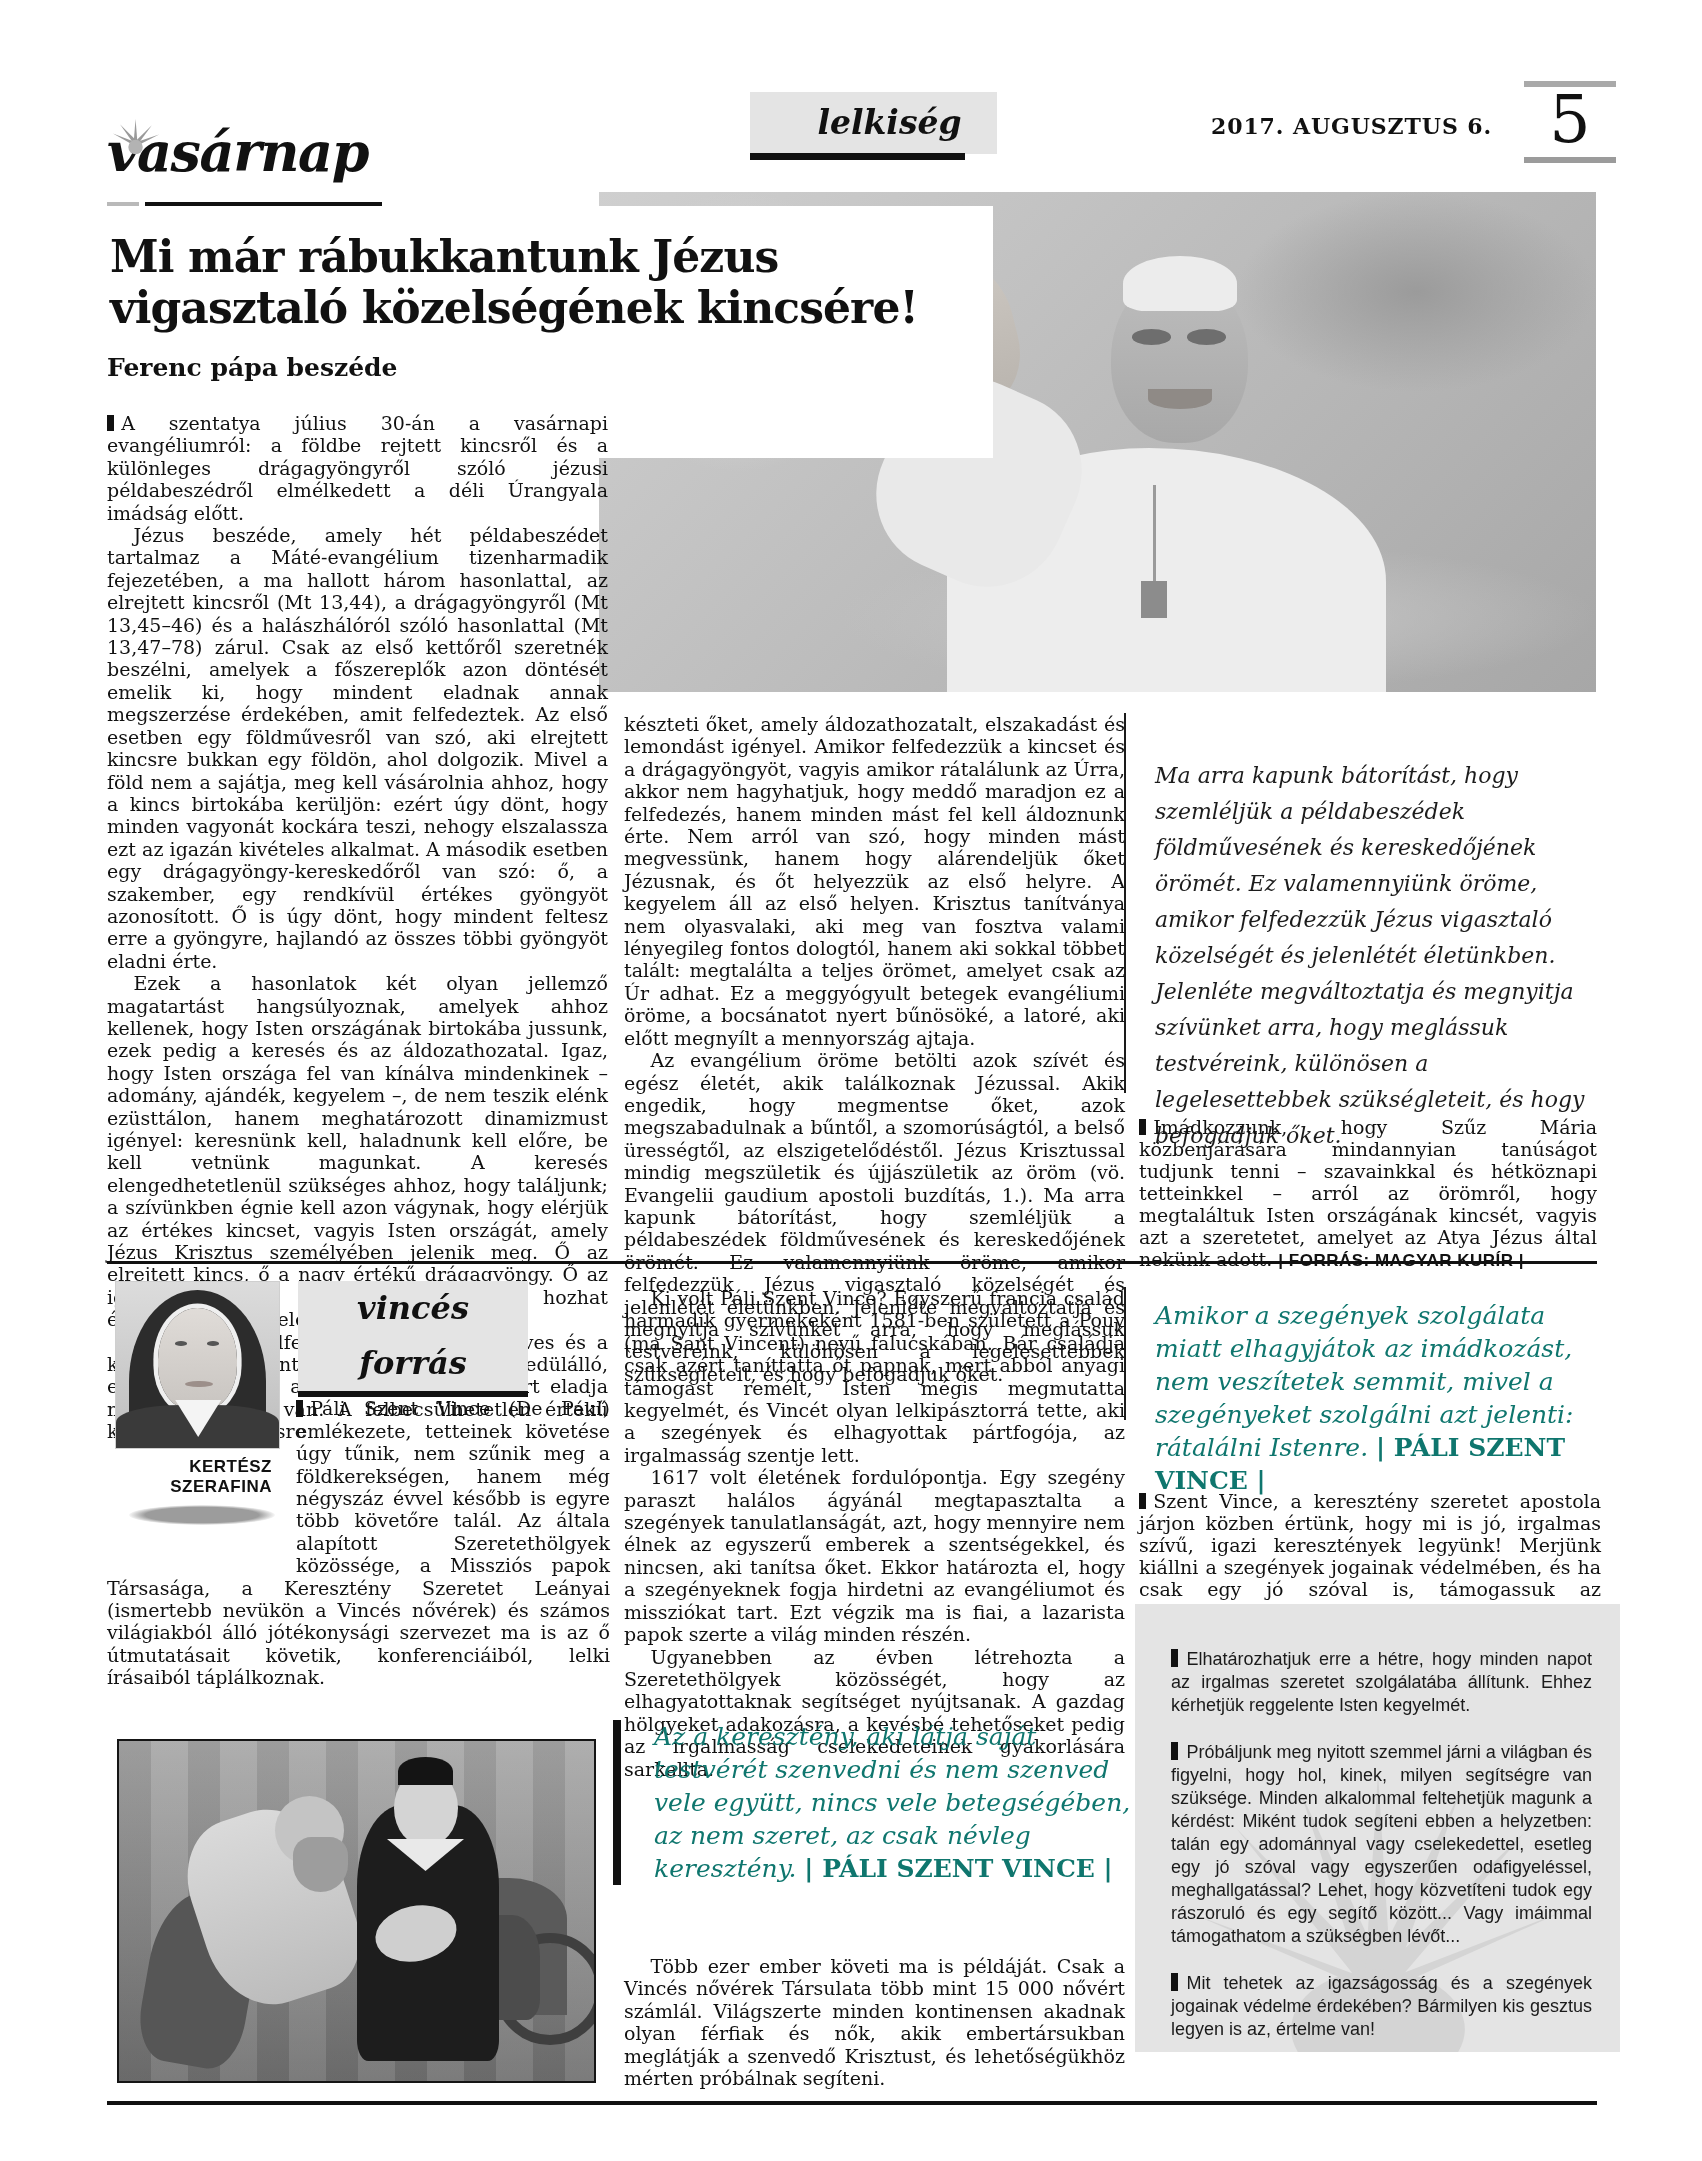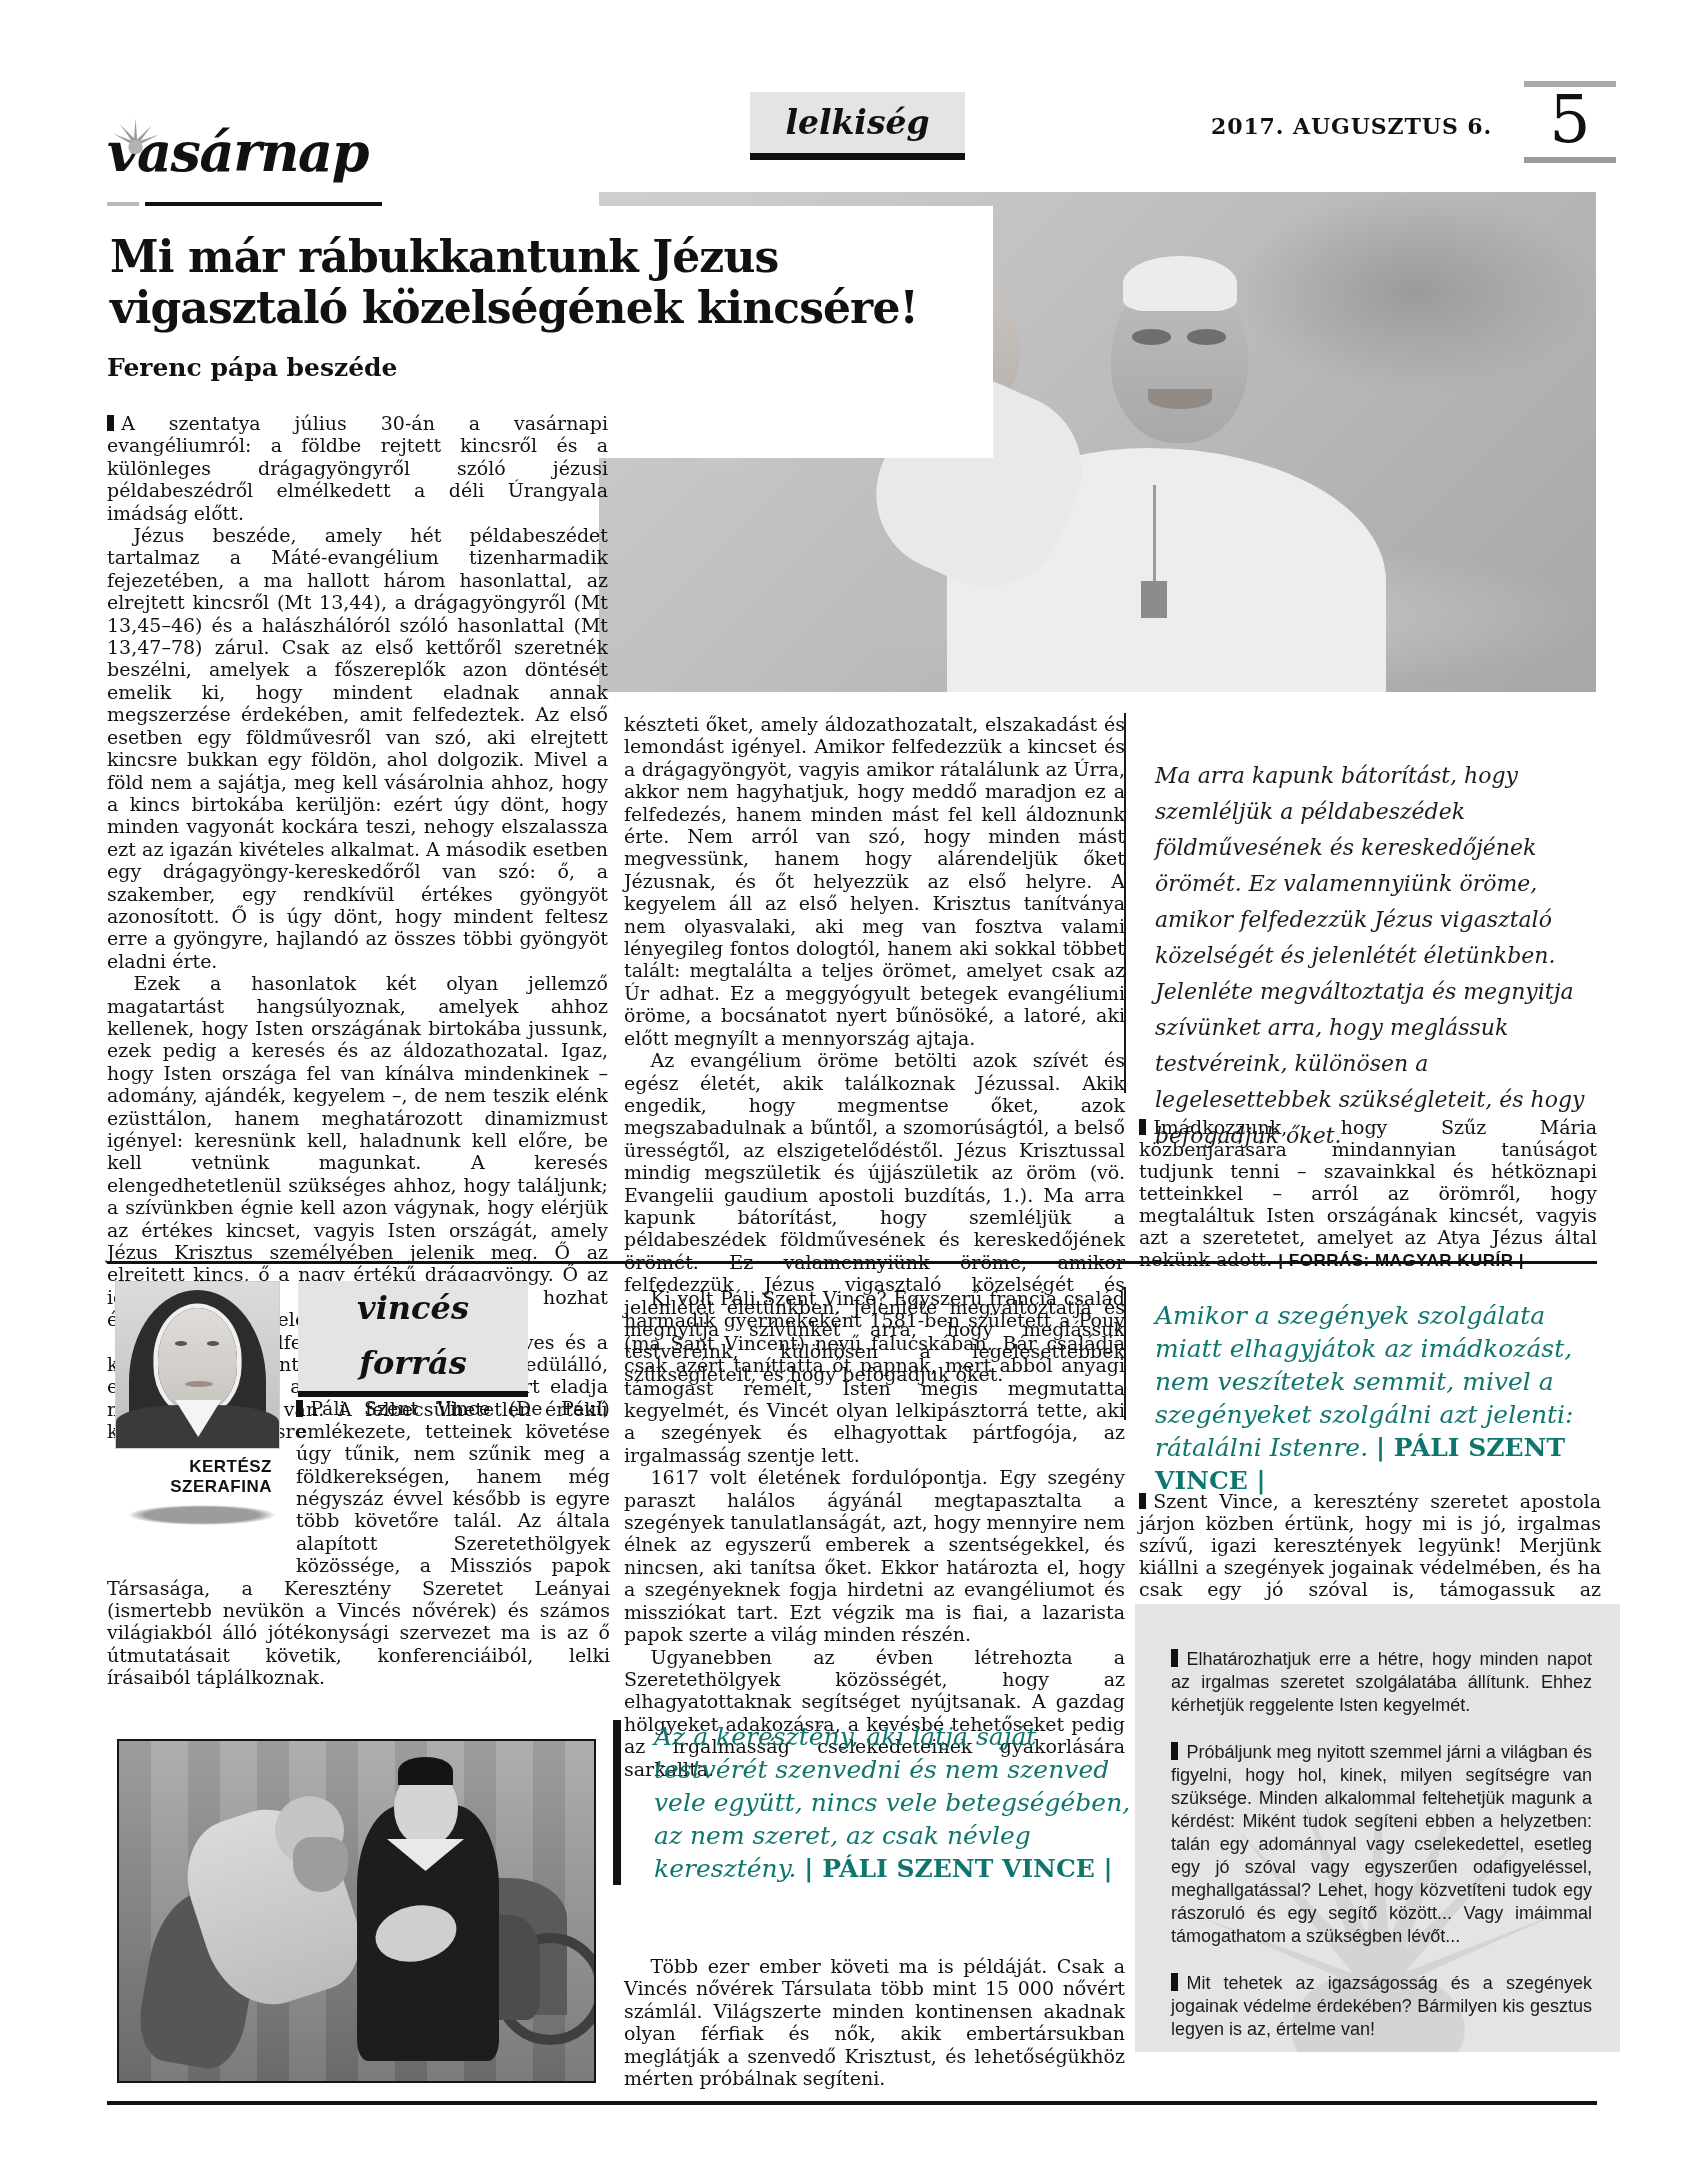--- a/index.html
+++ b/index.html
@@ -4,21 +4,21 @@
 <style>
   html,body{margin:0;padding:0;background:#888;}
   .page{position:relative;width:1702px;height:2161px;background:#ffffff;
         font-family:"DejaVu Serif", serif;color:#111;overflow:hidden;}
   .abs{position:absolute;}
   
   .logo-text{font-size:54px;font-weight:bold;font-style:italic;letter-spacing:-1.4px;line-height:1;}
   .logo-rule{position:absolute;left:0;top:77px;width:275px;height:6.4px;}
   .logo-rule .g{position:absolute;left:0;top:0;width:32px;height:6.4px;background:#b9b9b9;}
   .logo-rule .b{position:absolute;left:38px;top:0;width:237px;height:6.4px;background:#111;}
-  .secbox{background:#e4e4e4;text-align:center;font-weight:bold;font-style:italic;font-size:33px;line-height:62px;}
+  .secbox{background:#e4e4e4;text-align:center;font-weight:bold;font-style:italic;font-size:33px;line-height:62px;padding-left:32px;}
   .secrule{background:#111;}
   .date{font-weight:bold;font-size:22px;letter-spacing:0.9px;text-align:right;}
   .pageno-bar{position:absolute;left:0;width:92px;height:6.4px;background:#a9a9a9;}
   .pageno-num{position:absolute;left:0;top:1.8px;width:92px;text-align:center;font-size:65px;line-height:73px;}
   
   .photo{overflow:hidden;}
   .headline-box{background:#ffffff;}
   h1{margin:3px;font-size:44px;line-height:51px;font-weight:bold;letter-spacing:-0.9px;}
   .kicker{font-size:25px;font-weight:bold;}
   .bodycol{text-align:justify;font-size:19px;line-height:22.4px;}

